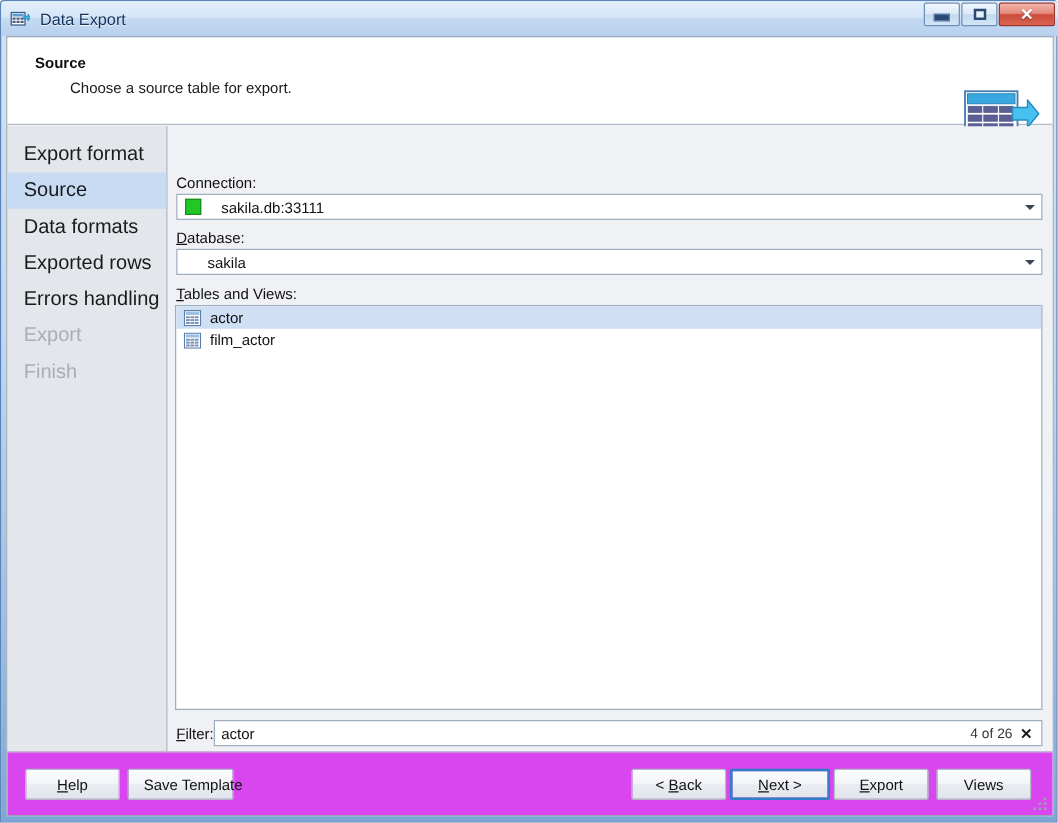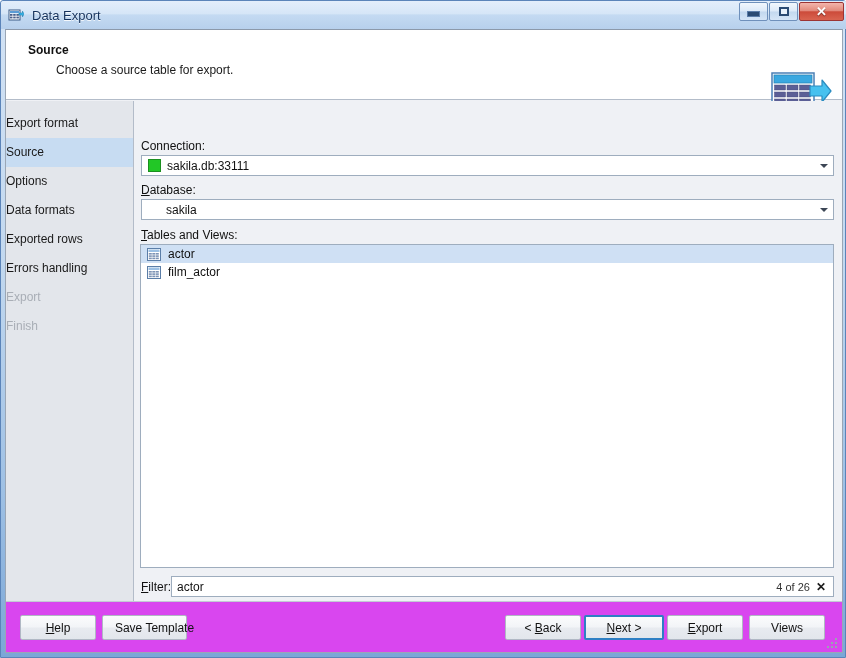--- a/index.html
+++ b/index.html
@@ -152,21 +152,22 @@
     top: 71px;
     width: 128px;
     height: 551px;
     box-sizing: border-box;
     background: #e3e6eb;
     border-right: 1px solid #b3bcc9;
   }
   .sidebar-item {
     height: 29px;
     line-height: 29px;
-    font-size: 12px;
+    padding-left: 13px;
+    font-size: 16px;
     color: #1a1a1a;
     white-space: nowrap;
   }
   .sidebar-item:first-child { margin-top: 8px; }
   .sidebar-item.active {
     background: #c7dcf2;
   }
   .sidebar-item.disabled {
     color: #a9aeb6;
   }
@@ -392,23 +393,20 @@
     </div>
 
     <div class="sidebar">
       <div class="sidebar-item">
         <span>Export format</span>
       </div>
       <div class="sidebar-item active">
         <span>Source</span>
       </div>
       <div class="sidebar-item">
-        <span>Options</span>
-      </div>
-      <div class="sidebar-item">
         <span>Data formats</span>
       </div>
       <div class="sidebar-item">
         <span>Exported rows</span>
       </div>
       <div class="sidebar-item">
         <span>Errors handling</span>
       </div>
       <div class="sidebar-item disabled">
         <span>Export</span>
@@ -416,21 +414,21 @@
       <div class="sidebar-item disabled">
         <span>Finish</span>
       </div>
     </div>
 
     <div class="main">
 
       <div class="field-label" style="left:6px; top:38px;">Connection:</div>
       <div class="combo" style="left:6px; top:54px; width:693px;">
         <span class="combo-swatch"></span>
-        <span class="combo-text" style="padding-left:6px;">sakila.db:33111</span>
+        <span class="combo-text" style="padding-left:16px;">sakila.db:33111</span>
         <span class="combo-arrow">
             <span class="caret"></span>
           </span>
       </div>
 
       <div class="field-label" style="left:6px; top:82px;"><span class="ul">D</span><span>atabase:</span></div>
       <div class="combo" style="left:6px; top:98px; width:693px;">
         <span class="combo-text">sakila</span>
         <span class="combo-arrow">
             <span class="caret"></span>

